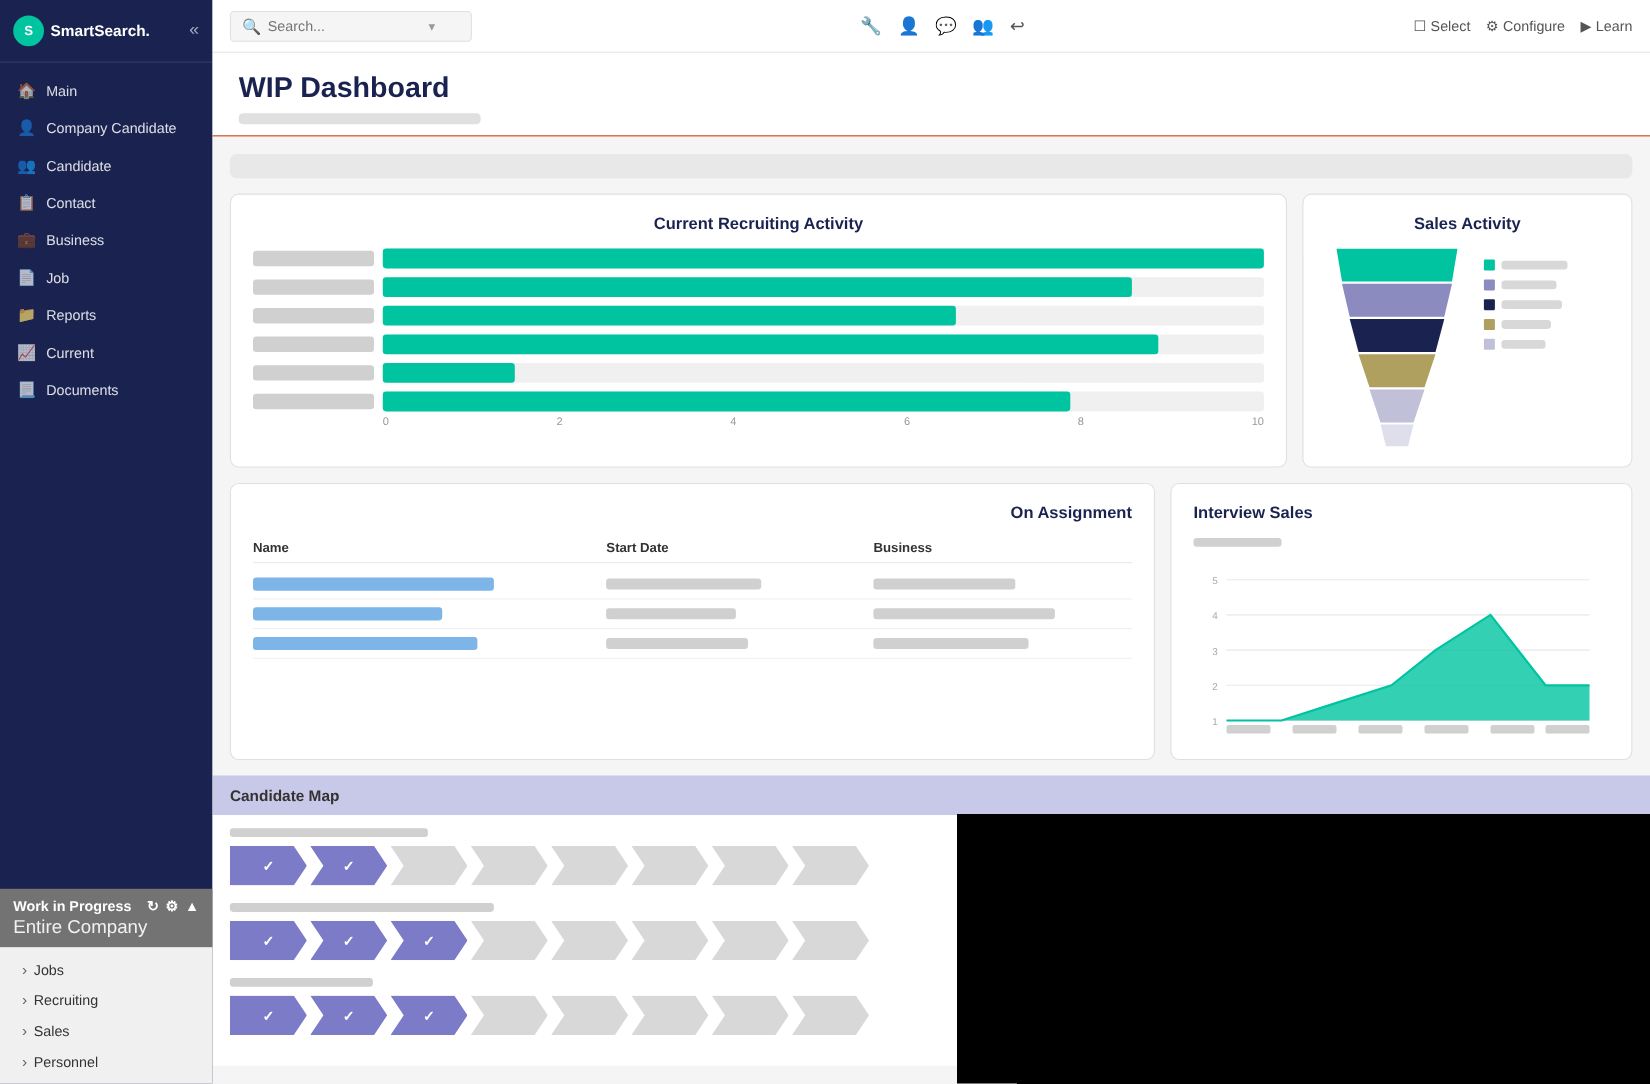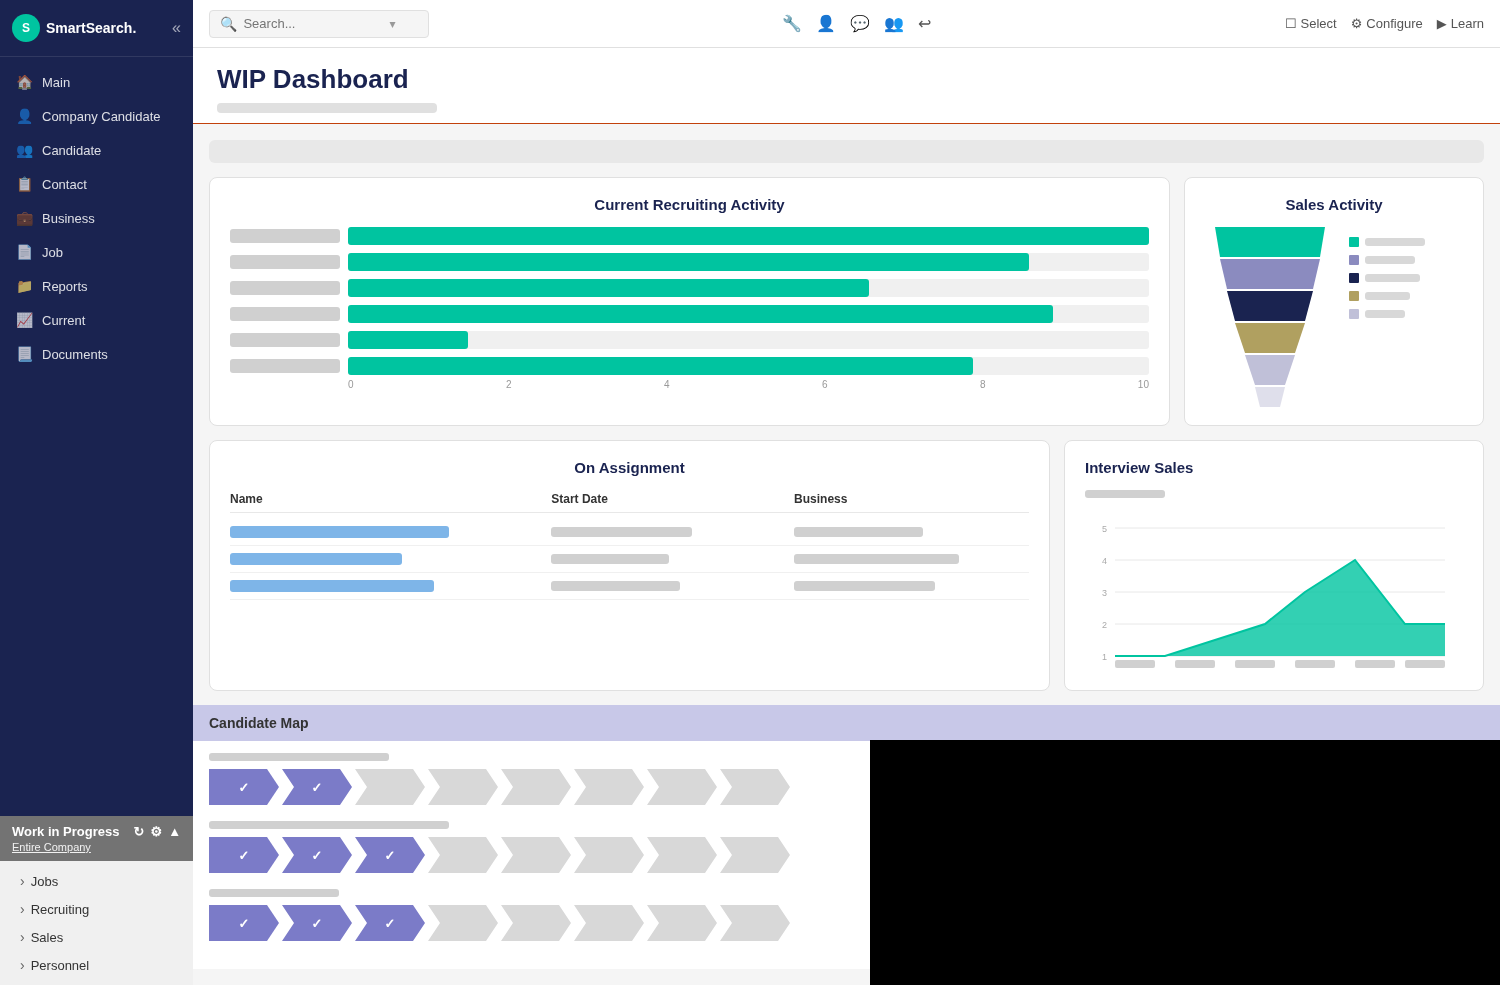--- a/index.html
+++ b/index.html
@@ -68,23 +68,22 @@
     .wip-header {
       display: flex;
       align-items: center;
       justify-content: space-between;
       color: white;
       font-size: 13px;
       font-weight: 600;
     }
     .wip-subtitle {
       color: rgba(255,255,255,0.9);
-      font-size: 11px;
+      font-size: 17px;
       margin-top: 2px;
-      text-decoration: underline;
     }
     .wip-icons { display: flex; gap: 6px; }
     .wip-icon { font-size: 13px; cursor: pointer; }
 
     .wip-sub-nav { background: #f0f0f0; padding: 6px 0; }
     .wip-sub-item {
       display: flex;
       align-items: center;
       gap: 6px;
       padding: 6px 20px;
@@ -605,21 +604,21 @@
               <div class="legend-bar" style="width:40px;"></div>
             </div>
           </div>
         </div>
       </div>
     </div>
 
     <div class="bottom-row">
 
       <div class="assignment-card">
-        <div class="chart-title" style="text-align:center;margin-bottom:10px;">On Assignment</div>
+        <div class="chart-title" style="text-align:right;margin-bottom:10px;">On Assignment</div>
         <div class="table-header">
           <div class="col-name">Name</div>
           <div class="col-date">Start Date</div>
           <div class="col-biz">Business</div>
         </div>
         <div class="table-row-item">
           <div class="cell-col">
               <div class="cell-bar" style="width:70%;"></div>
             </div>
           <div class="cell-col-date">

